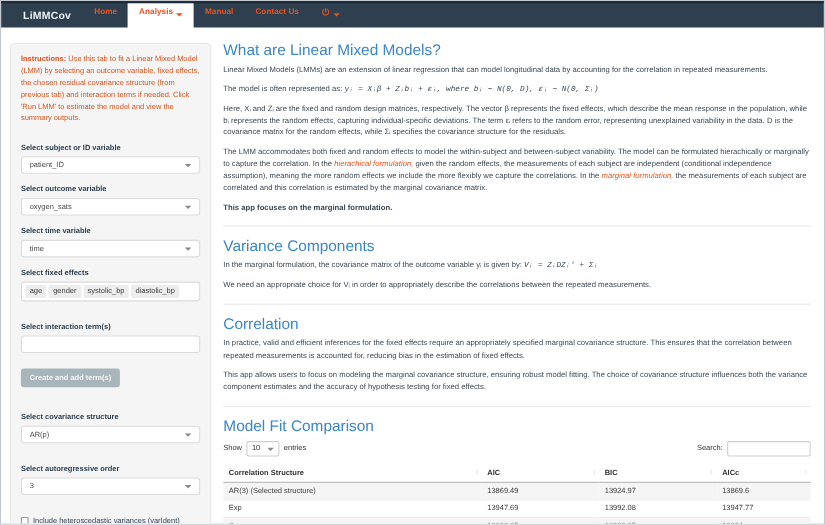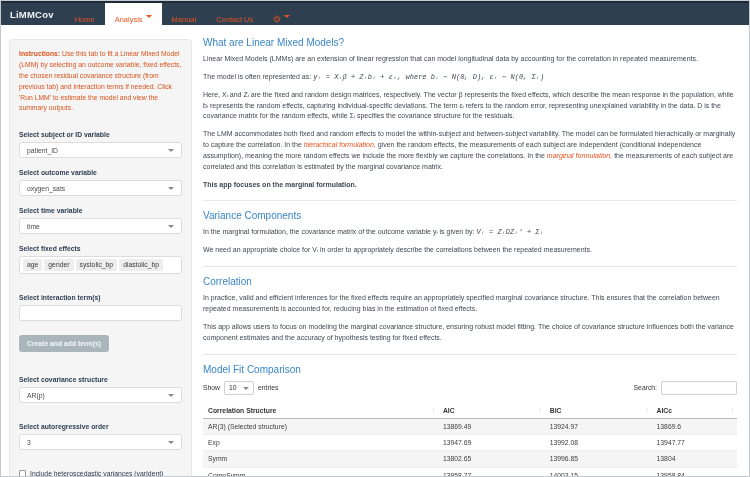--- a/index.html
+++ b/index.html
@@ -17,30 +17,30 @@
     height: 24px;
     background: #2e3f50;
     border-top: 2px solid #1d2a37;
     display: flex;
     align-items: stretch;
   }
   .brand {
     color: #eef2f5;
     font-size: 9.5px;
     font-weight: bold;
-    padding: 0 11px 0 9px;
+    padding: 0 11px 0 20px;
     display: flex; align-items: center;
     letter-spacing: .2px;
   }
   .nav-item {
     color: #e8531e;
     font-size: 7.5px;
-    font-weight: normal;
+    font-weight: bold;
     padding: 12px 10px;
-    display: flex; align-items: flex-start; gap: 3px;
+    display: flex; align-items: flex-end; gap: 3px;
     cursor: pointer;
   }
   .nav-item.active { background: #ffffff; }
   .caret {
     width: 0; height: 0; display: inline-block;
     border-left: 3px solid transparent;
     border-right: 3px solid transparent;
     border-top: 3.5px solid #e8531e;
   }
   .power-svg { width: 8px; height: 8px; display: block; }
@@ -117,21 +117,21 @@
   .checkbox {
     width: 7px; height: 7px;
     border: 1px solid #9b9b9b;
     background: #fff;
     border-radius: 1px;
     flex: 0 0 auto;
     cursor: pointer;
   }
   
   .main { flex: 1; padding: 2px 2px 0 11px; font-size: 7px; }
-  .section-title { color: #3a86c8; font-size: 10px; font-weight: 500; margin: 0 0 6px; }
+  .section-title { color: #3a86c8; font-size: 14px; font-weight: 500; margin: 0 0 6px; }
   .main p { line-height: 1.55; margin-bottom: 7px; color: #3d4852; }
   .math { font-family: Liberation Mono, monospace; font-style: italic; }
   .bold-note { font-weight: bold; color: #2f3a44; }
   .inline-link { color: #e8531e; font-style: italic; cursor: pointer; }
   hr.sep { border: none; border-top: 1px solid #e9e9e9; margin: 10px 0 9px; }
   
   .dt-controls { display: flex; justify-content: space-between; align-items: center; margin: 2px 0 8px; font-size: 6.8px; color: #333; }
   .dt-show { display: flex; align-items: center; gap: 4px; }
   .mini-select {
     border: 1px solid #cfcfcf; border-radius: 2px; background: #fff;

